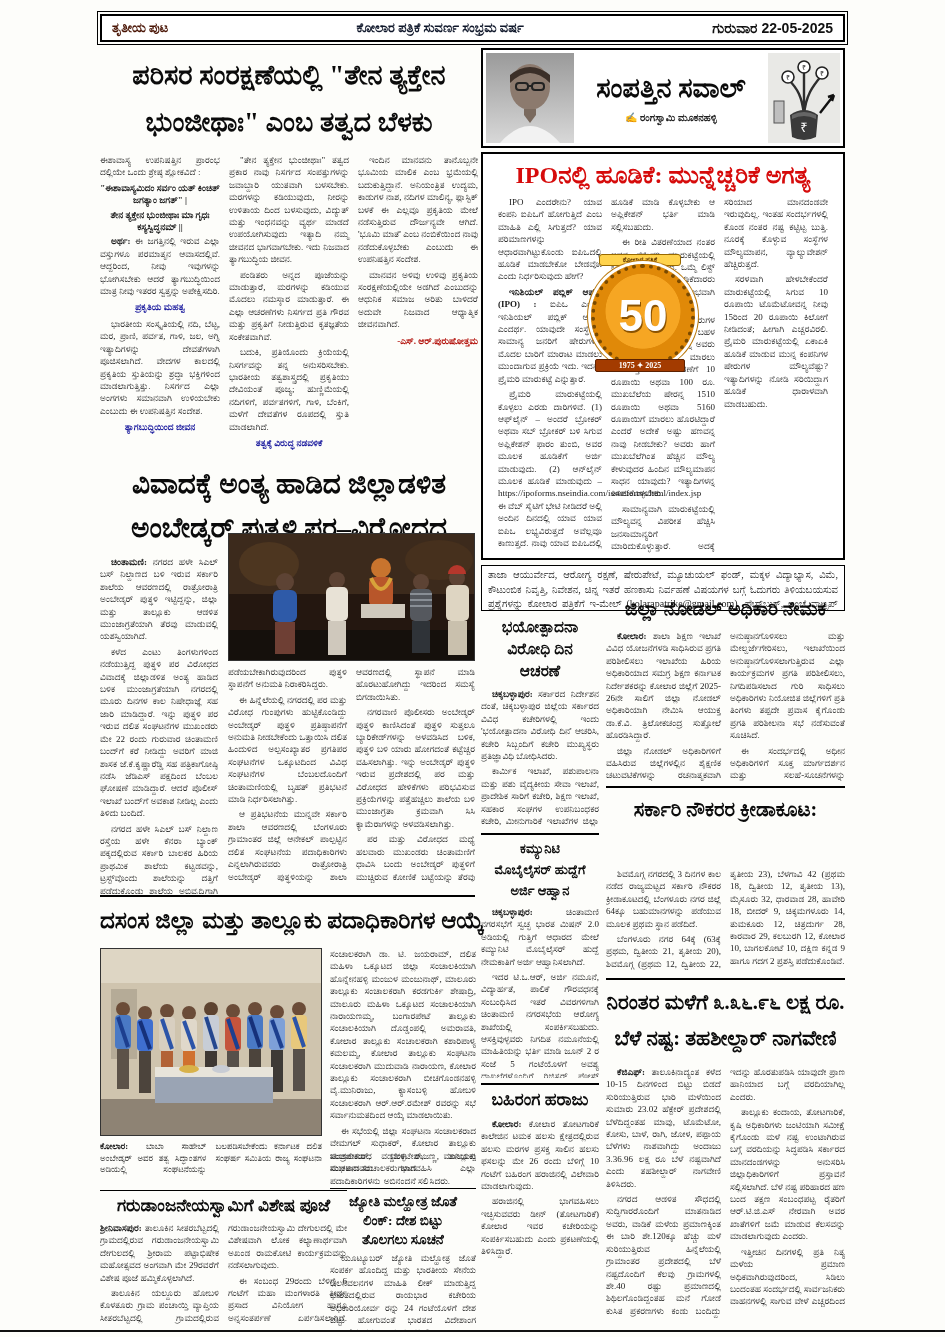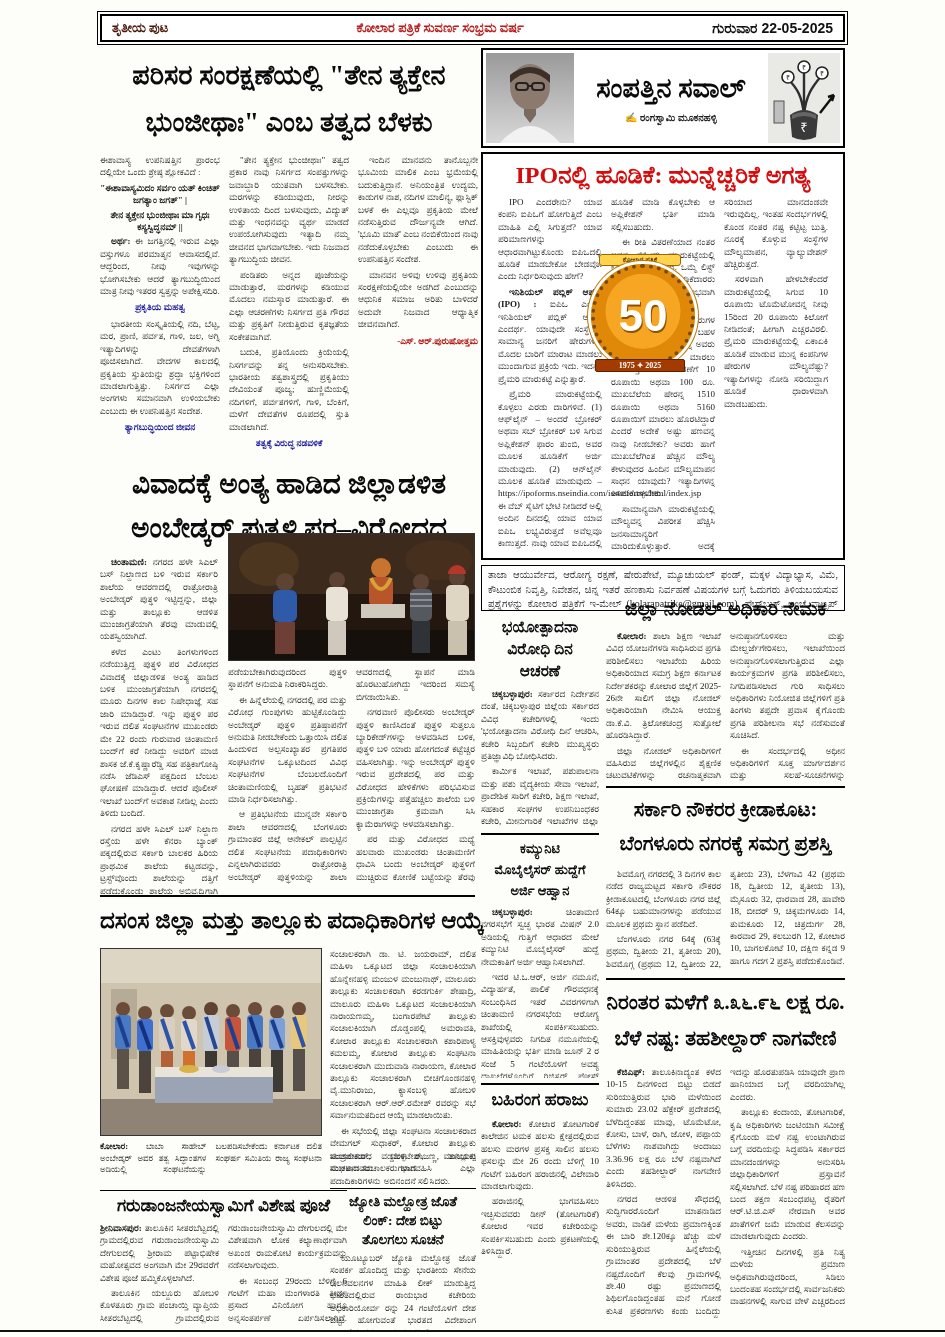--- a/index.html
+++ b/index.html
@@ -3,21 +3,21 @@
 <meta charset="utf-8">
 <style>
   html,body{margin:0;padding:0;background:#e8e8e4;}
   #page{position:relative;width:945px;height:1337px;background:#fdfdfa;overflow:hidden;
         font-family:"Liberation Serif","DejaVu Serif",serif;color:#141414;}
   .abs{position:absolute;}
   
   .hdr{border:2px solid #000;outline:1px solid #000;outline-offset:2px;background:#fff;
        display:flex;align-items:center;justify-content:space-between;padding:0 10px;box-sizing:border-box;}
   .hdr .l{font-weight:bold;font-size:13px;color:#4a1505;}
-  .hdr .c{font-weight:bold;font-size:13px;color:#b91c1c;}
+  .hdr .c{font-weight:bold;font-size:13px;color:#0f172a;}
   .hdr .r{font-weight:bold;font-size:14px;color:#111;font-family:"Liberation Sans",sans-serif;}
   
   .head-xl{font-weight:bold;color:#0b0b0b;text-align:center;}
   .head-xl div{white-space:nowrap;}
   .rule{border-top:2px solid #000;}
   .rule-thin{border-top:1px solid #000;}
   
   .btxt{font-size:9px;line-height:1.38;text-align:justify;color:#1a1a1a;overflow:hidden;column-fill:auto;}
   .c3{columns:3;column-gap:9px;}
   .c2{columns:2;column-gap:9px;}
@@ -337,21 +337,20 @@
   </div>
   <div class="abs btxt c2" style="left:606px;top:630px;width:239px;height:152px;">
       <p class="seg-p"><b>ಕೋಲಾರ: </b>ಶಾಲಾ ಶಿಕ್ಷಣ ಇಲಾಖೆ ವಿವಿಧ ಯೋಜನೆಗಳಡಿ ಸಾಧಿಸಿರುವ ಪ್ರಗತಿ ಪರಿಶೀಲಿಸಲು ಇಲಾಖೆಯ ಹಿರಿಯ ಅಧಿಕಾರಿಯಾದ ಸಮಗ್ರ ಶಿಕ್ಷಣ ಕರ್ನಾಟಕ ನಿರ್ದೇಶಕರನ್ನು ಕೋಲಾರ ಜಿಲ್ಲೆಗೆ 2025-26ನೇ ಸಾಲಿಗೆ ಜಿಲ್ಲಾ ನೋಡಲ್ ಅಧಿಕಾರಿಯಾಗಿ ನೇಮಿಸಿ ಆಯುಕ್ತ ಡಾ.ಕೆ.ವಿ. ತ್ರಿಲೋಕಚಂದ್ರ ಸುತ್ತೋಲೆ ಹೊರಡಿಸಿದ್ದಾರೆ.</p>
       <p class="seg-p">ಜಿಲ್ಲಾ ನೋಡಲ್ ಅಧಿಕಾರಿಗಳಿಗೆ ವಹಿಸಿರುವ ಜಿಲ್ಲೆಗಳಲ್ಲಿನ ಶೈಕ್ಷಣಿಕ ಚಟುವಟಿಕೆಗಳನ್ನು ರಚನಾತ್ಮಕವಾಗಿ ಅನುಷ್ಠಾನಗೊಳಿಸಲು ಮತ್ತು ಮೇಲ್ದರ್ಜೆಗೇರಿಸಲು, ಇಲಾಖೆಯಿಂದ ಅನುಷ್ಠಾನಗೊಳಿಸಲಾಗುತ್ತಿರುವ ಎಲ್ಲಾ ಕಾರ್ಯಕ್ರಮಗಳ ಪ್ರಗತಿ ಪರಿಶೀಲಿಸಲು, ನಿಗದಿಪಡಿಸಲಾದ ಗುರಿ ಸಾಧಿಸಲು ಅಧಿಕಾರಿಗಳು ನಿಯೋಜಿತ ಜಿಲ್ಲೆಗಳಿಗೆ ಪ್ರತಿ ತಿಂಗಳು ತಪ್ಪದೇ ಪ್ರವಾಸ ಕೈಗೊಂಡು ಪ್ರಗತಿ ಪರಿಶೀಲನಾ ಸಭೆ ನಡೆಸುವಂತೆ ಸೂಚಿಸಿದೆ.</p>
       <p class="seg-p">ಈ ಸಂದರ್ಭದಲ್ಲಿ ಅಧೀನ ಅಧಿಕಾರಿಗಳಿಗೆ ಸೂಕ್ತ ಮಾರ್ಗದರ್ಶನ ಮತ್ತು ಸಲಹೆ-ಸೂಚನೆಗಳನ್ನು ನೀಡುವುದು, ಪ್ರಗತಿ ಪರಿಶೀಲನಾ ಸಭೆಯ ವರದಿಯನ್ನು ನಿಗದಿತ ನಮೂನೆಯಲ್ಲಿ ಪ್ರತಿ ತಿಂಗಳು 10ರೊಳಗೆ ತಪ್ಪದೇ ಕಚೇರಿಗೆ ಸಲ್ಲಿಸಲು ಸೂಚಿಸಿದ್ದಾರೆ.</p>
     </div>
 
   <div class="abs rule" style="left:606px;top:786px;width:239px;"></div>
   <div class="abs sec-head" style="left:606px;top:792px;width:239px;font-size:20px;line-height:34px;">
     <div>ಸರ್ಕಾರಿ ನೌಕರರ ಕ್ರೀಡಾಕೂಟ:</div>
-    <div>ಬೆಂಗಳೂರು ನಗರಕ್ಕೆ ಸಮಗ್ರ ಪ್ರಶಸ್ತಿ</div>
   </div>
   <div class="abs btxt c2" style="left:606px;top:868px;width:239px;height:106px;">
       <p class="seg-p">ಶಿವಮೊಗ್ಗ ನಗರದಲ್ಲಿ 3 ದಿನಗಳ ಕಾಲ ನಡೆದ ರಾಜ್ಯಮಟ್ಟದ ಸರ್ಕಾರಿ ನೌಕರರ ಕ್ರೀಡಾಕೂಟದಲ್ಲಿ ಬೆಂಗಳೂರು ನಗರ ಜಿಲ್ಲೆ 64ಕ್ಕೂ ಬಹುಮಾನಗಳನ್ನು ಪಡೆಯುವ ಮೂಲಕ ಪ್ರಥಮ ಸ್ಥಾನ ಪಡೆದಿದೆ.</p>
       <p class="seg-p">ಬೆಂಗಳೂರು ನಗರ 64ಕ್ಕೆ (63ಕ್ಕೆ ಪ್ರಥಮ, ದ್ವಿತೀಯ 21, ತೃತೀಯ 20), ಶಿವಮೊಗ್ಗ (ಪ್ರಥಮ 12, ದ್ವಿತೀಯ 22, ತೃತೀಯ 23), ಬೆಳಗಾವಿ 42 (ಪ್ರಥಮ 18, ದ್ವಿತೀಯ 12, ತೃತೀಯ 13), ಮೈಸೂರು 32, ಧಾರವಾಡ 28, ಹಾವೇರಿ 18, ಬೀದರ್ 9, ಚಿಕ್ಕಮಗಳೂರು 14, ತುಮಕೂರು 12, ಚಿತ್ರದುರ್ಗ 28, ಕಾರವಾರ 29, ಕಲಬುರಗಿ 12, ಕೋಲಾರ 10, ಬಾಗಲಕೋಟೆ 10, ದಕ್ಷಿಣ ಕನ್ನಡ 9 ಹಾಗೂ ಗದಗ 2 ಪ್ರಶಸ್ತಿ ಪಡೆದುಕೊಂಡಿವೆ.</p>
     </div>
 
   <div class="abs rule" style="left:606px;top:978px;width:239px;"></div>
   <div class="abs sec-head" style="left:606px;top:984px;width:239px;font-size:20.5px;line-height:36px;">
     <div>ನಿರಂತರ ಮಳೆಗೆ ೩.೩೬.೯೬ ಲಕ್ಷ ರೂ.</div>
     <div>ಬೆಳೆ ನಷ್ಟ: ತಹಶೀಲ್ದಾರ್ ನಾಗವೇಣಿ</div>

